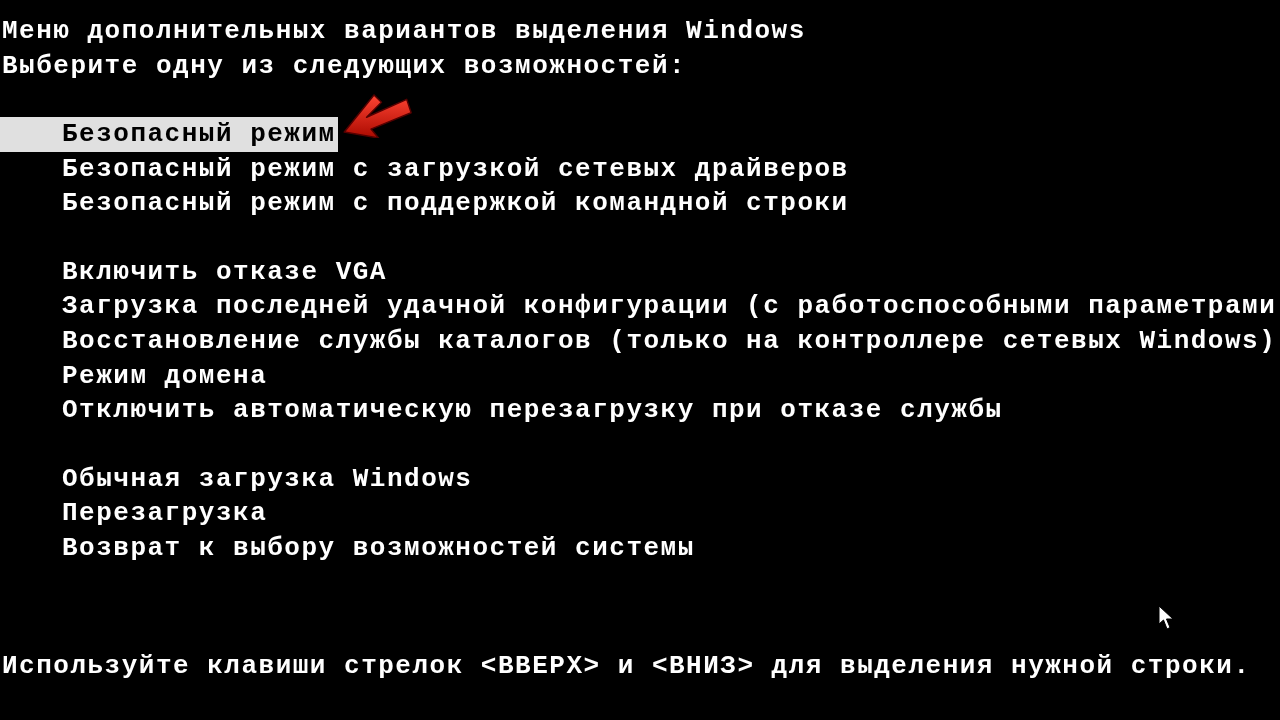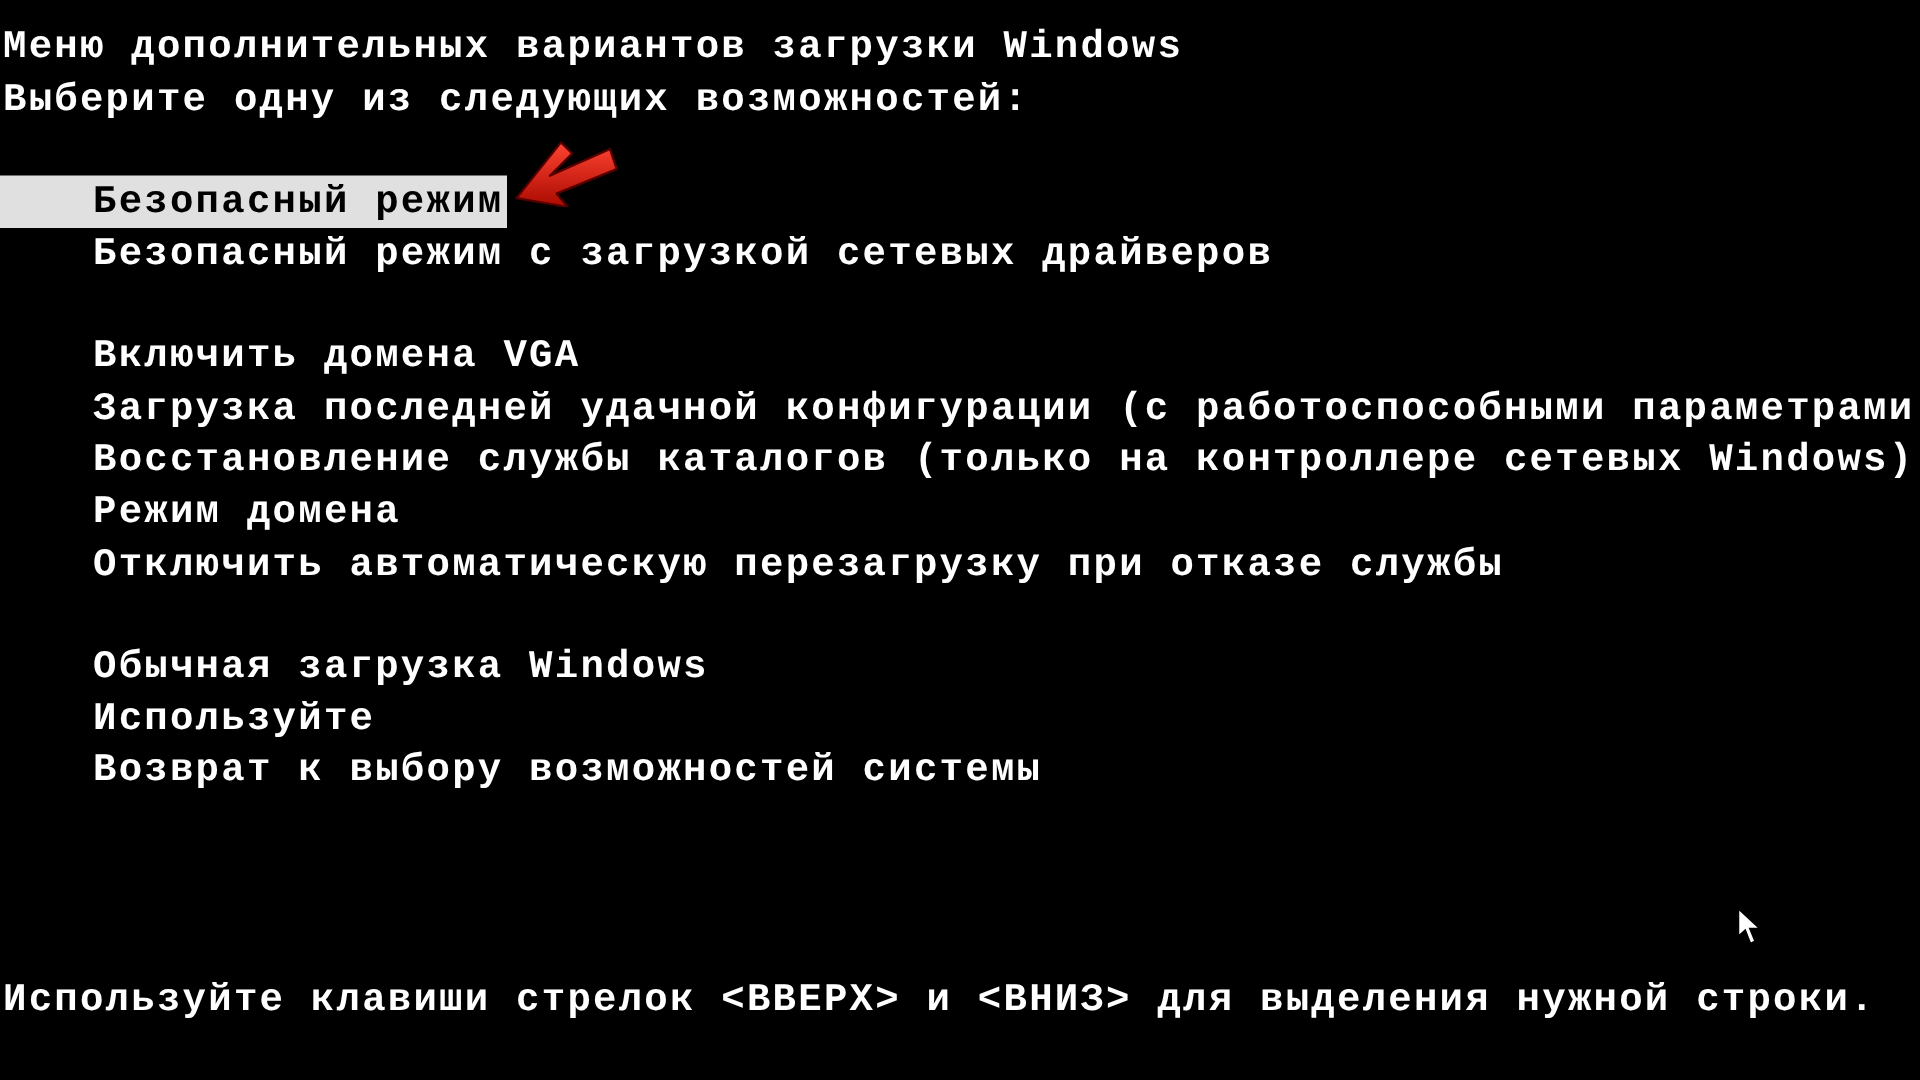--- a/index.html
+++ b/index.html
@@ -43,39 +43,40 @@
       top: 605px;
       width: 18px;
       height: 26px;
       pointer-events: none;
     }
   </style>
 </head>
 <body>
 
 <div class="screen">
-  <div class="title">Меню дополнительных вариантов загрузки Windows</div>
+  <div class="title">Меню дополнительных вариантов выделения Windows</div>
   <div class="prompt">Выберите одну из следующих возможностей:</div>
 
   <div class="options">
     <div class="row"><span class="opt selected">Безопасный режим</span></div>
     <div class="row"><span class="opt">Безопасный режим с загрузкой сетевых драйверов</span></div>
+    <div class="row"><span class="opt">Безопасный режим с поддержкой командной строки</span></div>
 
     <div class="gap"></div>
 
-    <div class="row"><span class="opt">Включить домена VGA</span></div>
+    <div class="row"><span class="opt">Включить отказе VGA</span></div>
     <div class="row"><span class="opt">Загрузка последней удачной конфигурации (с работоспособными параметрами)</span></div>
     <div class="row"><span class="opt">Восстановление службы каталогов (только на контроллере сетевых Windows)</span></div>
     <div class="row"><span class="opt">Режим домена</span></div>
     <div class="row"><span class="opt">Отключить автоматическую перезагрузку при отказе службы</span></div>
 
     <div class="gap"></div>
 
     <div class="row"><span class="opt">Обычная загрузка Windows</span></div>
-    <div class="row"><span class="opt">Используйте</span></div>
+    <div class="row"><span class="opt">Перезагрузка</span></div>
     <div class="row"><span class="opt">Возврат к выбору возможностей системы</span></div>
   </div>
 </div>
 
 <div class="footer-wrap">
   <div class="footer">Используйте клавиши стрелок &lt;ВВЕРХ&gt; и &lt;ВНИЗ&gt; для выделения нужной строки.</div>
 </div>
 
 <svg class="arrow" viewBox="0 0 100 70">
   <defs>

